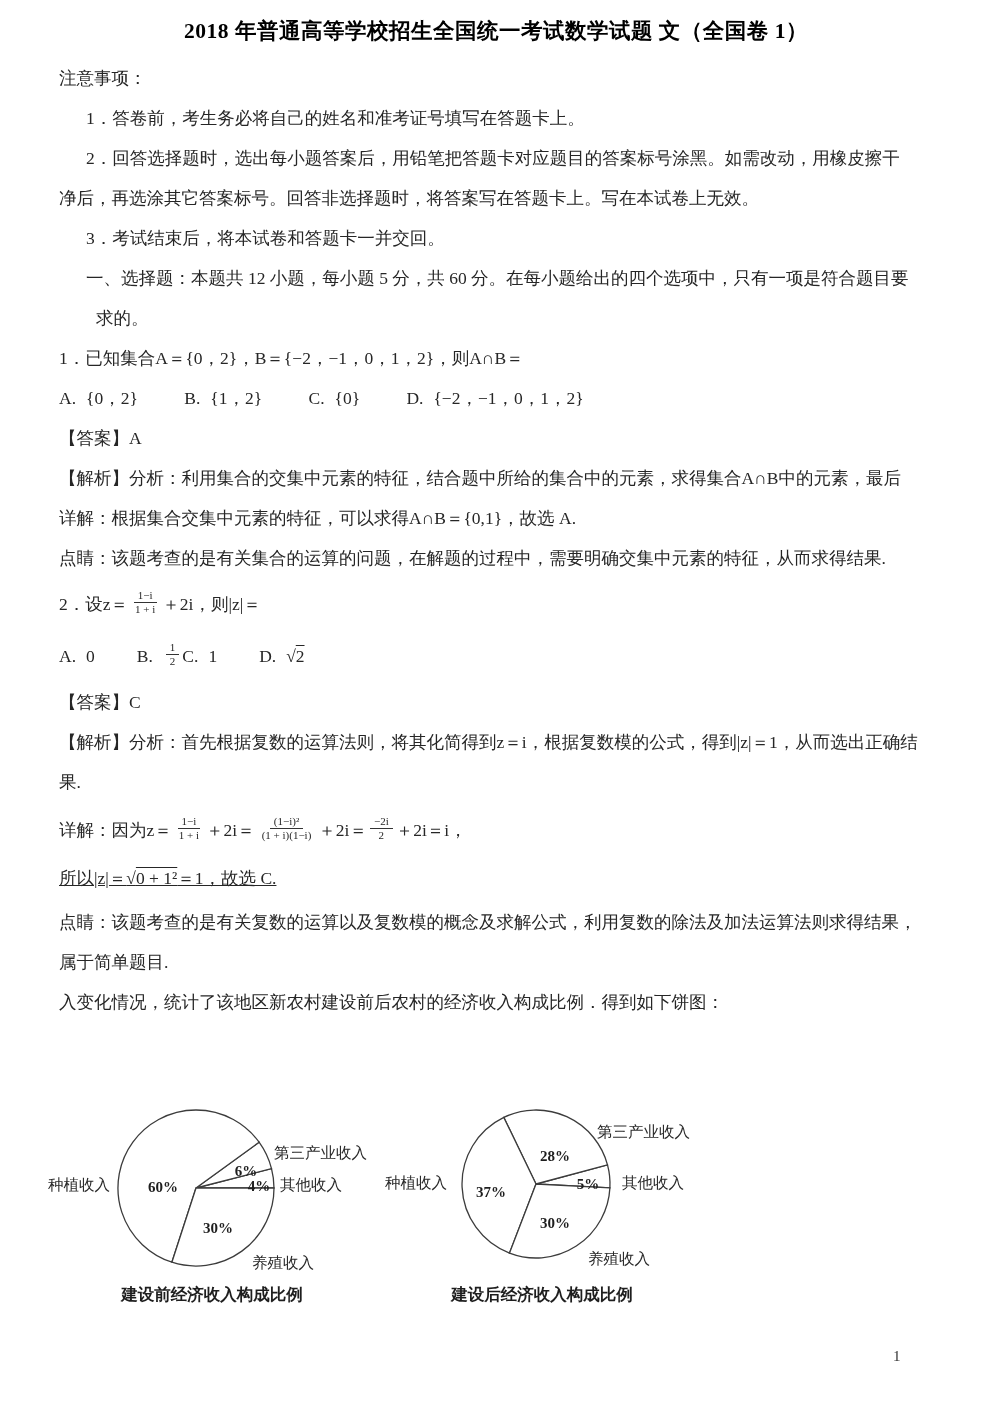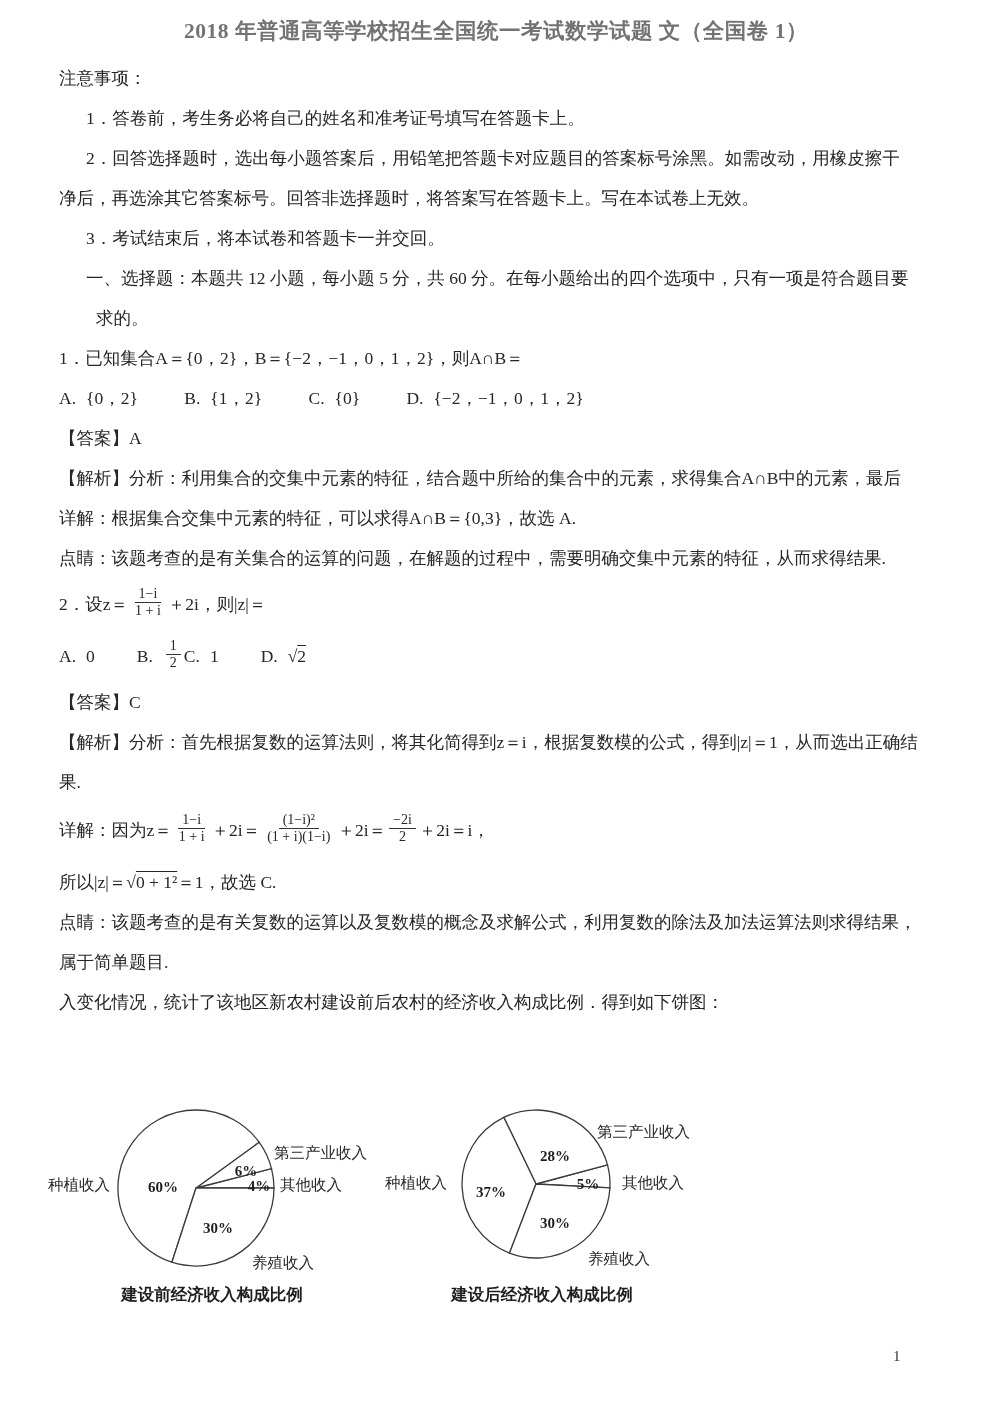--- a/index.html
+++ b/index.html
@@ -3,34 +3,34 @@
 <meta charset="utf-8">
 <style>
   html,body{margin:0;padding:0;background:#888;}
   .doc{
     position:relative;width:992px;height:1403px;background:#ffffff;
     font-family:"Liberation Serif","DejaVu Serif",serif;
     color:#262626;font-size:17.5px;overflow:hidden;margin:0 auto;
   }
   .title{
     padding-top:14px;height:34px;line-height:34px;text-align:center;
-    color:#737373;font-size:21.5px;font-weight:600;letter-spacing:.5px;white-space:nowrap;
+    color:#000000;font-size:21.5px;font-weight:600;letter-spacing:.5px;white-space:nowrap;
   }
   .ln{height:40px;line-height:40px;padding-left:59px;white-space:nowrap;}
   .first{margin-top:10px;}
   .indent{padding-left:86px;}
   .indent2{padding-left:96px;}
   .tall{height:52px;display:flex;align-items:center;}
   .tall56{height:56px;display:flex;align-items:center;}
-  .tall44{height:44px;display:flex;align-items:flex-end;}
+  .tall44{height:44px;display:flex;align-items:flex-start;text-decoration:underline;}
   .optlab{margin-right:10px;}
   .opt{margin-right:42px;}
   .frac{
     display:inline-flex;flex-direction:column;align-items:center;
-    vertical-align:middle;line-height:1.12;font-size:14px;margin:6px 3px;justify-content:space-between;
+    vertical-align:middle;line-height:1.12;font-size:11px;margin:6px 3px;justify-content:space-between;
   }
   .ln .frac{position:relative;top:-2px;}
   .fnum{padding:0 4px;border-bottom:1.2px solid #333;}
   .fden{padding:0 4px;}
   .sqrt{white-space:nowrap;}
   .rad{text-decoration:overline;}
   .pies{position:absolute;left:0;top:1100px;width:992px;height:230px;}
   svg.pie{position:absolute;top:0;overflow:visible;}
   #pie0{left:40px;}
   #pie1{left:385px;}
@@ -60,21 +60,21 @@
 
   <div class="ln">
     <span class="optlab">A.</span><span class="opt">{0，2}</span>
     <span class="optlab">B.</span><span class="opt">{1，2}</span>
     <span class="optlab">C.</span><span class="opt">{0}</span>
     <span class="optlab">D.</span><span>{−2，−1，0，1，2}</span>
   </div>
 
   <div class="ln">【答案】A</div>
   <div class="ln">【解析】分析：利用集合的交集中元素的特征，结合题中所给的集合中的元素，求得集合A∩B中的元素，最后</div>
-  <div class="ln">详解：根据集合交集中元素的特征，可以求得A∩B＝{0,3}，故选 A.</div>
+  <div class="ln">详解：根据集合交集中元素的特征，可以求得A∩B＝{0,1}，故选 A.</div>
   <div class="ln">点睛：该题考查的是有关集合的运算的问题，在解题的过程中，需要明确交集中元素的特征，从而求得结果.</div>
 
   <div class="ln tall">
     <span>2．设z＝</span>
     <span class="frac">
       <span class="fnum">1−i</span>
       <span class="fden">1 + i</span>
     </span>
     <span>＋2i，则|z|＝</span>
   </div>

